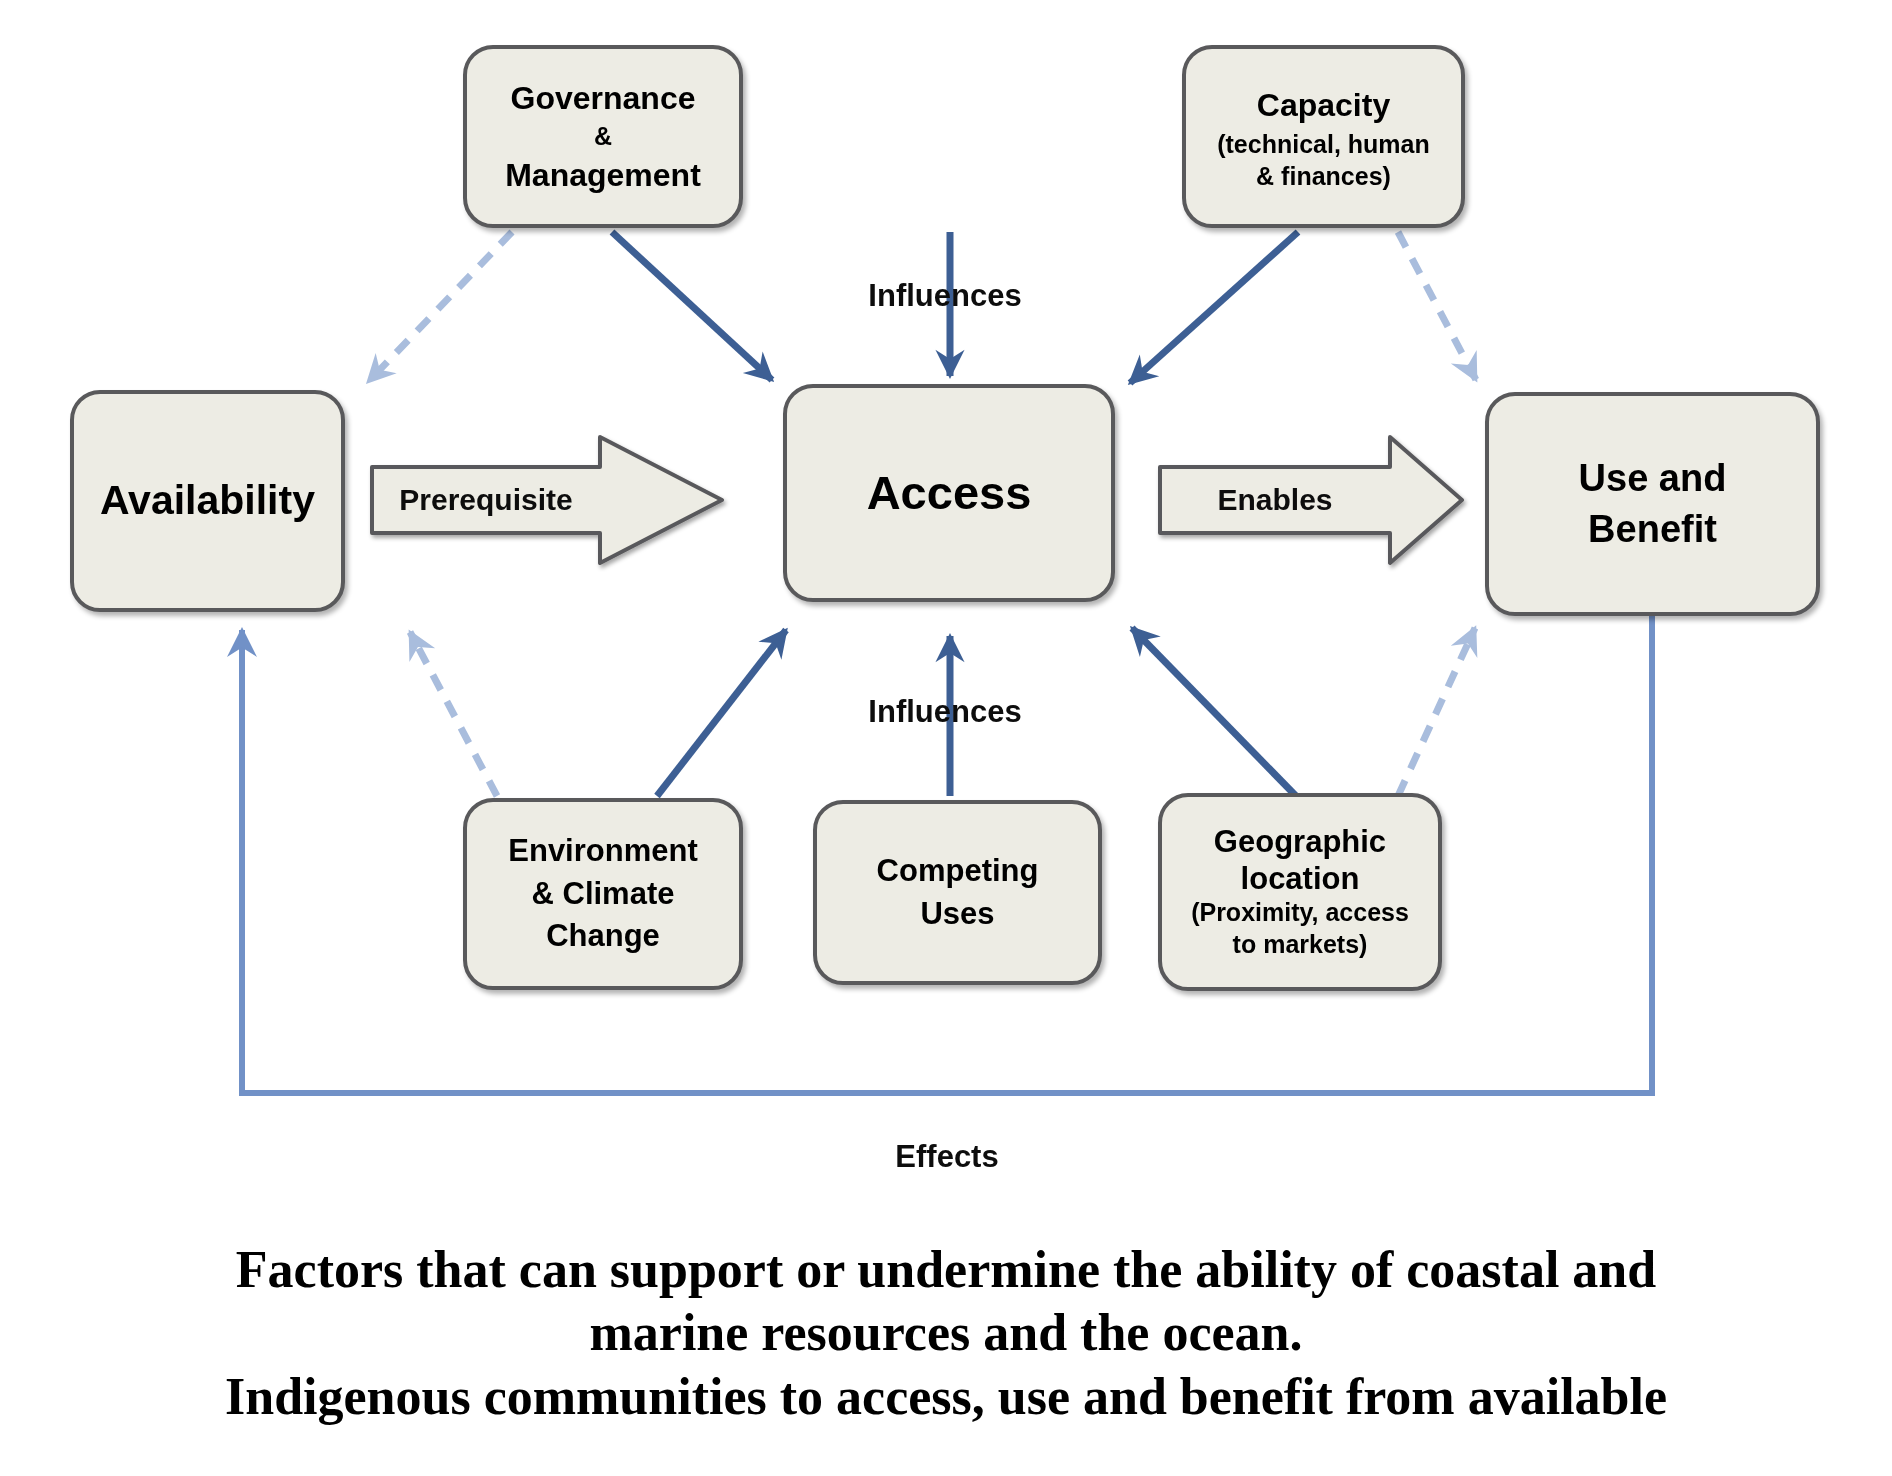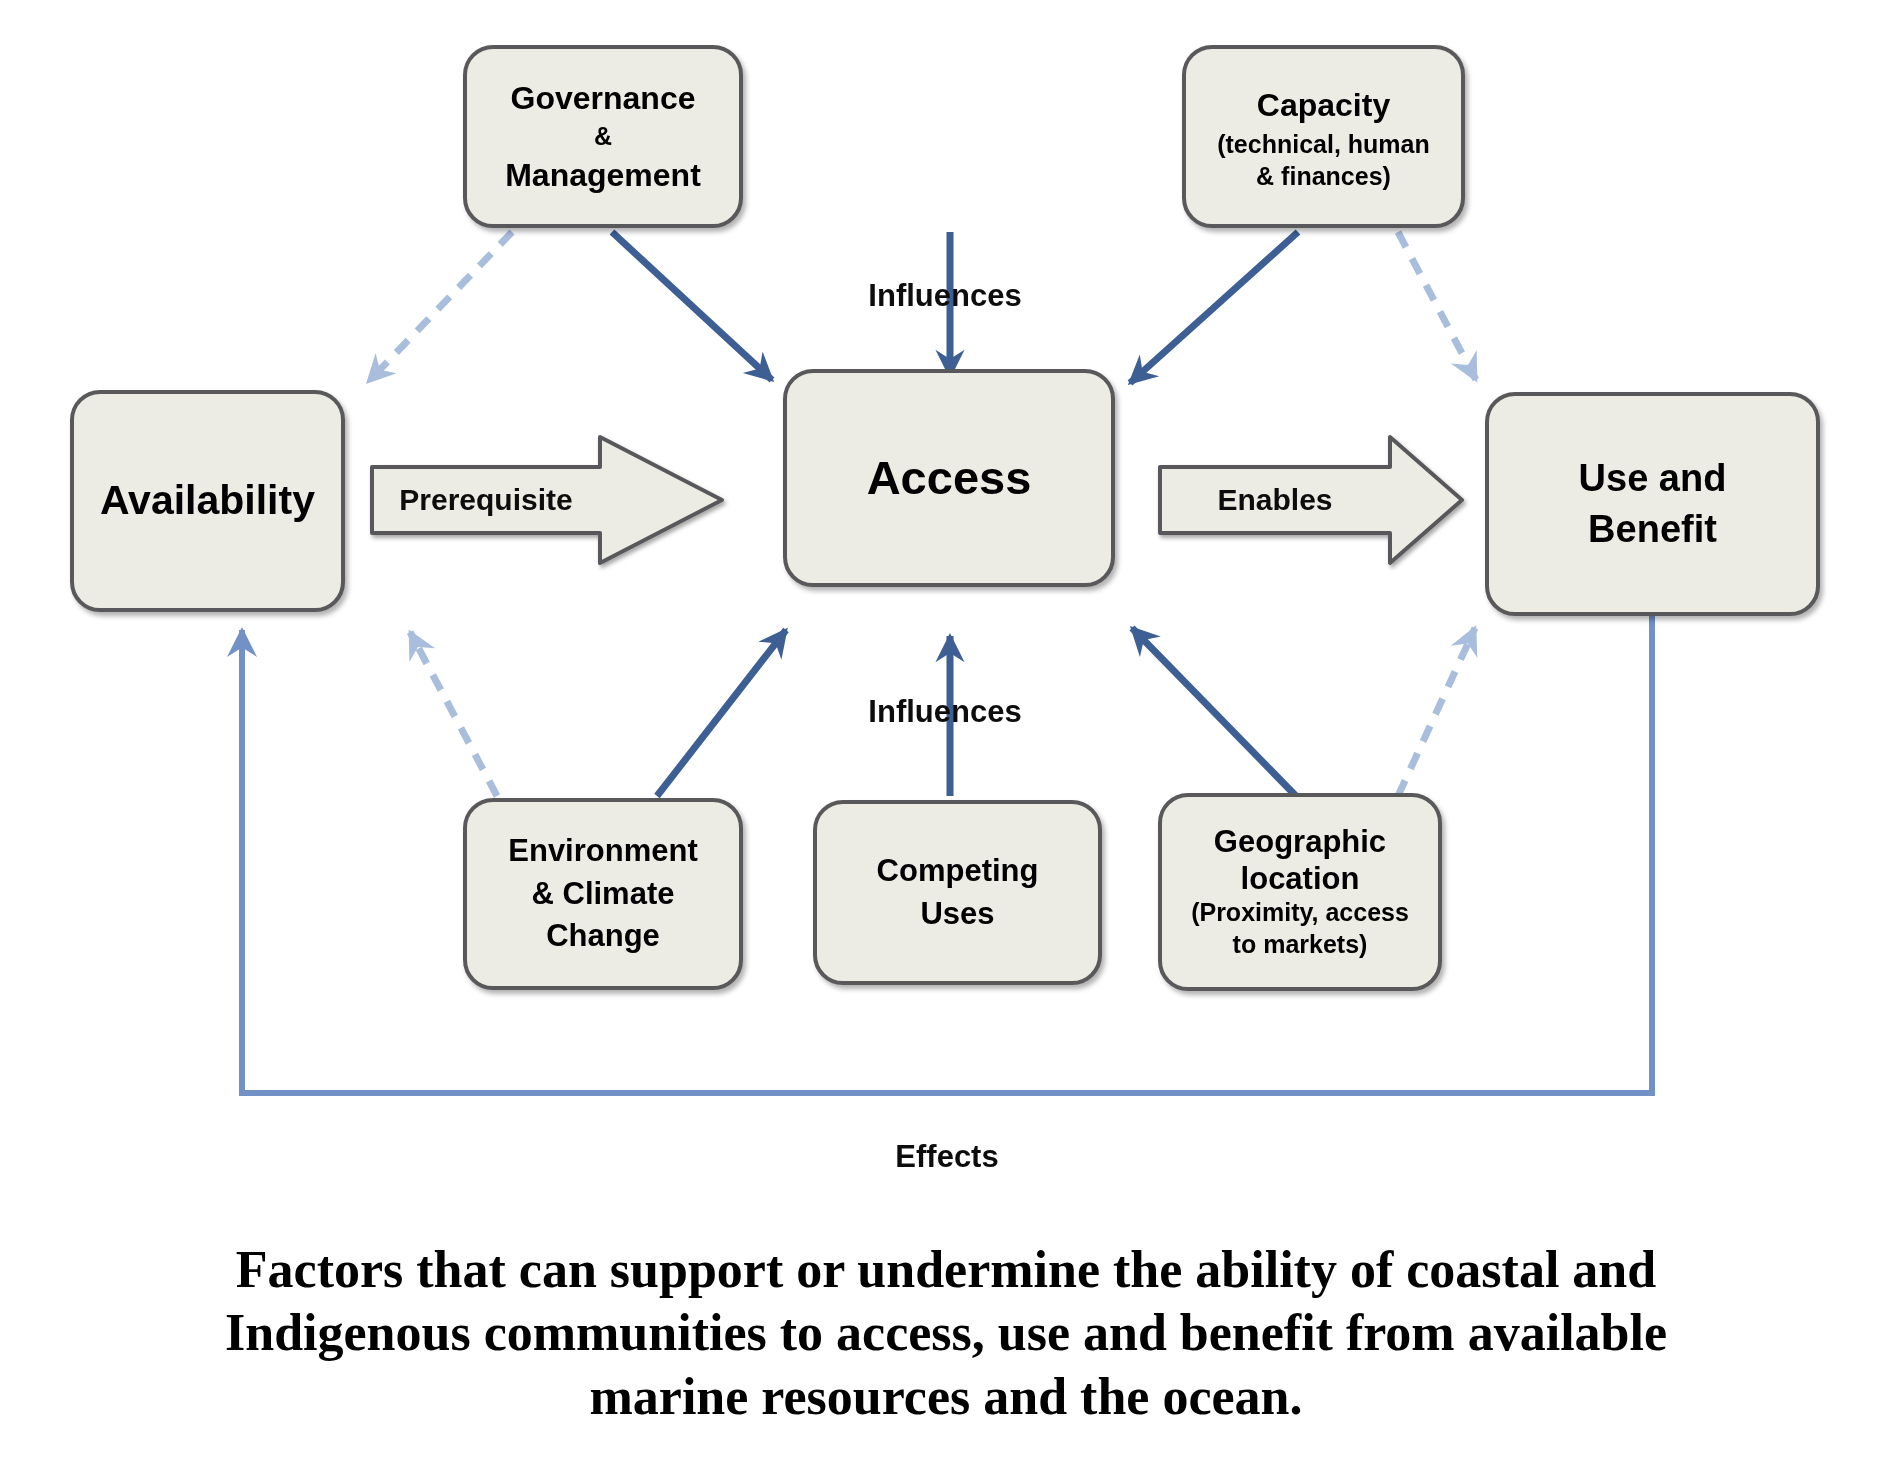--- a/index.html
+++ b/index.html
@@ -20,21 +20,21 @@
     border:4px solid var(--box-border);
     border-radius:30px;
     display:flex;flex-direction:column;align-items:center;justify-content:center;
     text-align:center;color:#000;font-weight:bold;
     box-shadow:3px 4px 5px rgba(0,0,0,0.30);
   }
   .b-governance {left:463px; top:45px;  width:280px;height:183px;}
   .b-rights     {left:813px; top:45px;  width:268px;height:183px;}
   .b-capacity   {left:1158px;top:45px;  width:283px;height:183px;margin-left:24px;}
   .b-availability{left:70px; top:390px; width:275px;height:222px;}
-  .b-access     {left:783px; top:369px; width:332px;height:218px;}
+  .b-access     {left:783px; top:384px; width:332px;height:218px;}
   .b-usebenefit {left:1485px;top:392px; width:335px;height:224px;}
   .b-environment{left:463px; top:798px; width:280px;height:192px;}
   .b-competing  {left:813px; top:800px; width:289px;height:185px;}
   .b-geographic {left:1158px;top:793px; width:284px;height:198px;}
 
   .t-xl {font-size:47px;line-height:1.1;}
   .t-lg {font-size:41px;line-height:1.1;}
   .t-md2{font-size:38px;line-height:1.35;}
   .t-title{font-size:32px;line-height:1.5;}
   .t-amp{font-size:25px;line-height:1.15;}
@@ -148,17 +148,17 @@
   </div>
 
   <div class="lbl lbl-influences-top">Influences</div>
   <div class="lbl lbl-influences-bottom">Influences</div>
   <div class="lbl lbl-effects">Effects</div>
   <div class="lbl lbl-prerequisite">Prerequisite</div>
   <div class="lbl lbl-enables">Enables</div>
 
   <div class="caption">
     <div>Factors that can support or undermine the ability of coastal and</div>
+    <div>marine resources and the ocean.</div>
     <div>Indigenous communities to access, use and benefit from available</div>
-    <div>marine resources and the ocean.</div>
   </div>
 
 </div>
 
 </body></html>

